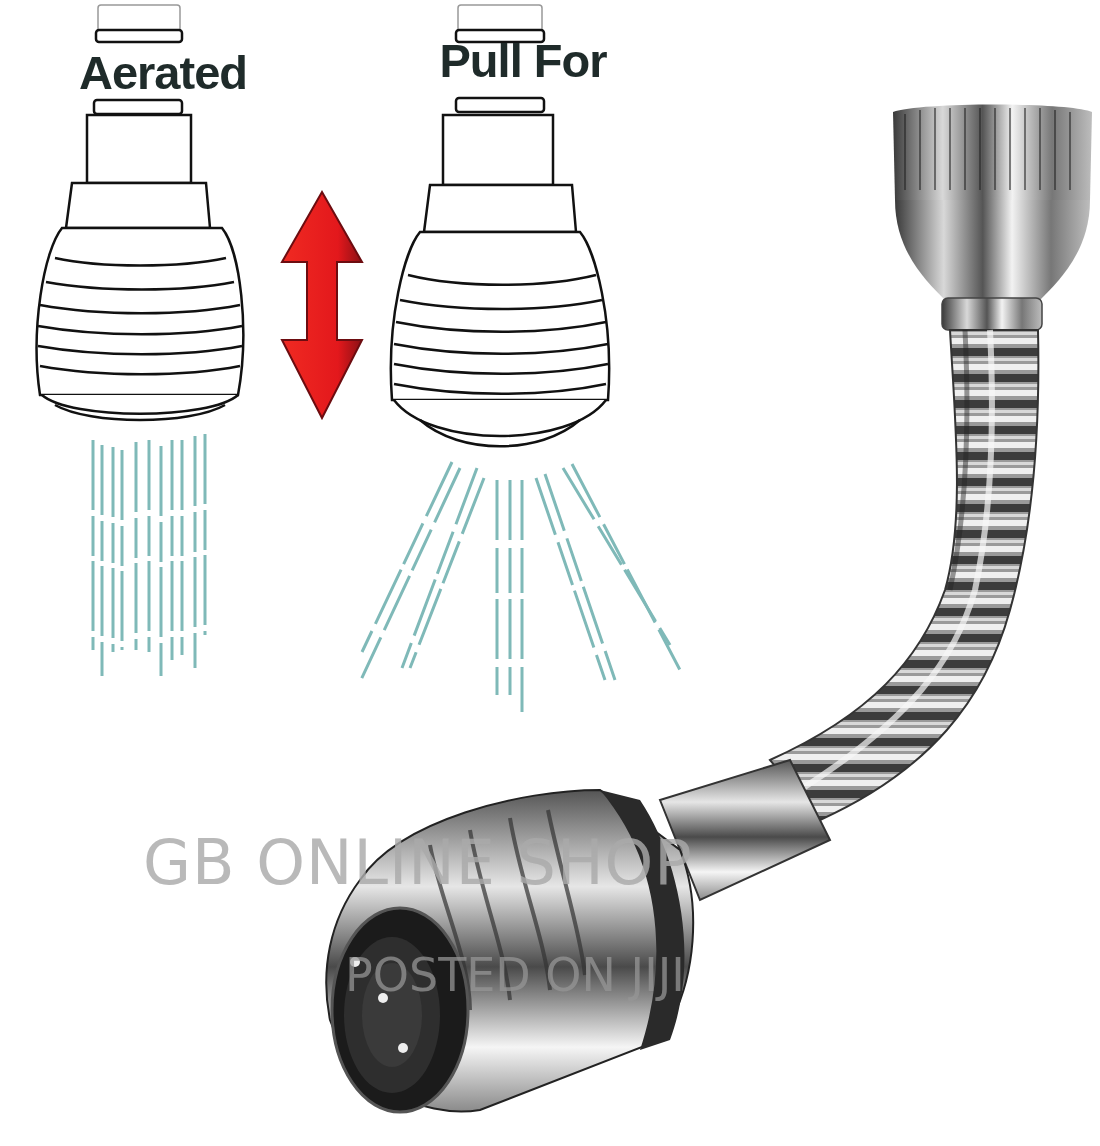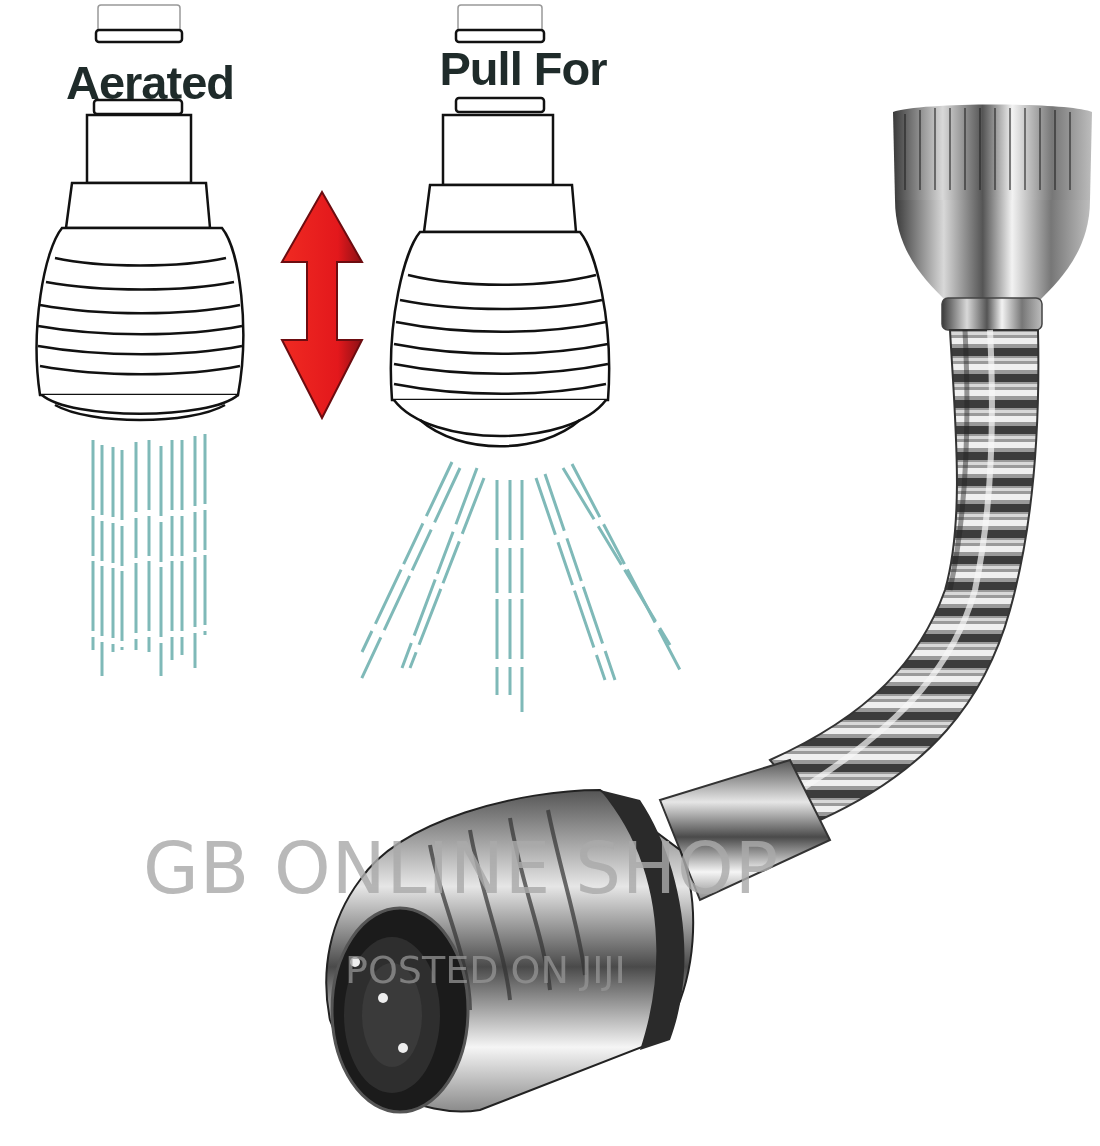--- a/index.html
+++ b/index.html
@@ -4,28 +4,28 @@
 <style>
   html, body { margin: 0; padding: 0; background: #ffffff; }
   body { width: 1100px; height: 1146px; position: relative; overflow: hidden; font-family: "Liberation Sans", sans-serif; }
   .stage { position: absolute; left: 0; top: 0; width: 1100px; height: 1146px; }
   .label {
     position: absolute; color: #1f2b2a; font-family: "Liberation Sans", sans-serif;
     font-weight: bold; text-align: center; line-height: 54px; font-size: 47px; letter-spacing: -1px;
     z-index: 3;
   }
   .label span { display: block; }
-  .label-left { left: 0; top: 56px; width: 300px; }
-  .label-right { left: 368px; top: 42px; width: 310px; }
+  .label-left { left: 0; top: 46px; width: 300px; padding-left: 13px; }
+  .label-right { left: 368px; top: 34px; width: 310px; }
   .watermark {
     position: absolute; z-index: 5; color: rgba(170,170,170,0.82);
     font-family: "DejaVu Sans", sans-serif; font-weight: normal; white-space: nowrap;
   }
-  .wm-main { left: 143px; top: 826px; font-size: 72px; letter-spacing: 1px; }
-  .wm-sub { left: 345px; top: 948px; font-size: 38px; color: rgba(150,150,150,0.75); }
+  .wm-main { left: 143px; top: 826px; font-size: 62px; letter-spacing: 1px; }
+  .wm-sub { left: 345px; top: 948px; font-size: 46px; color: rgba(150,150,150,0.75); }
   svg { position: absolute; left: 0; top: 0; }
 </style>
 </head>
 <body>
 
 <div class="stage">
 
   <svg width="1100" height="1146" viewBox="0 0 1100 1146">
     <defs>
       <linearGradient id="chrome" x1="0" y1="0" x2="1" y2="0">

